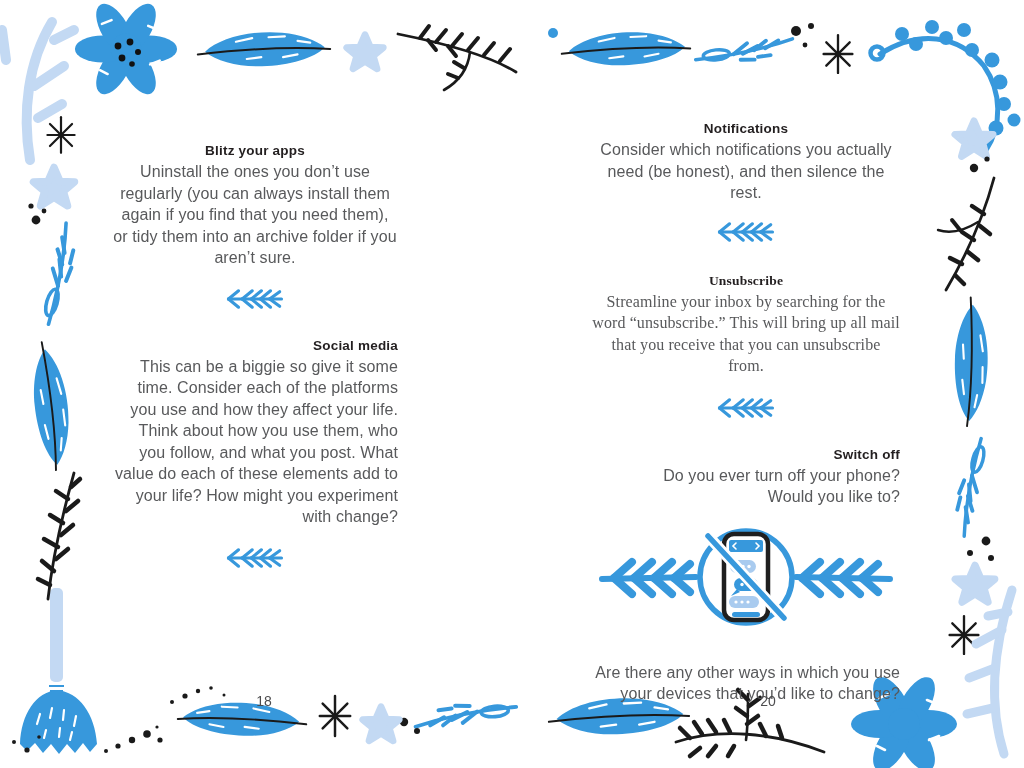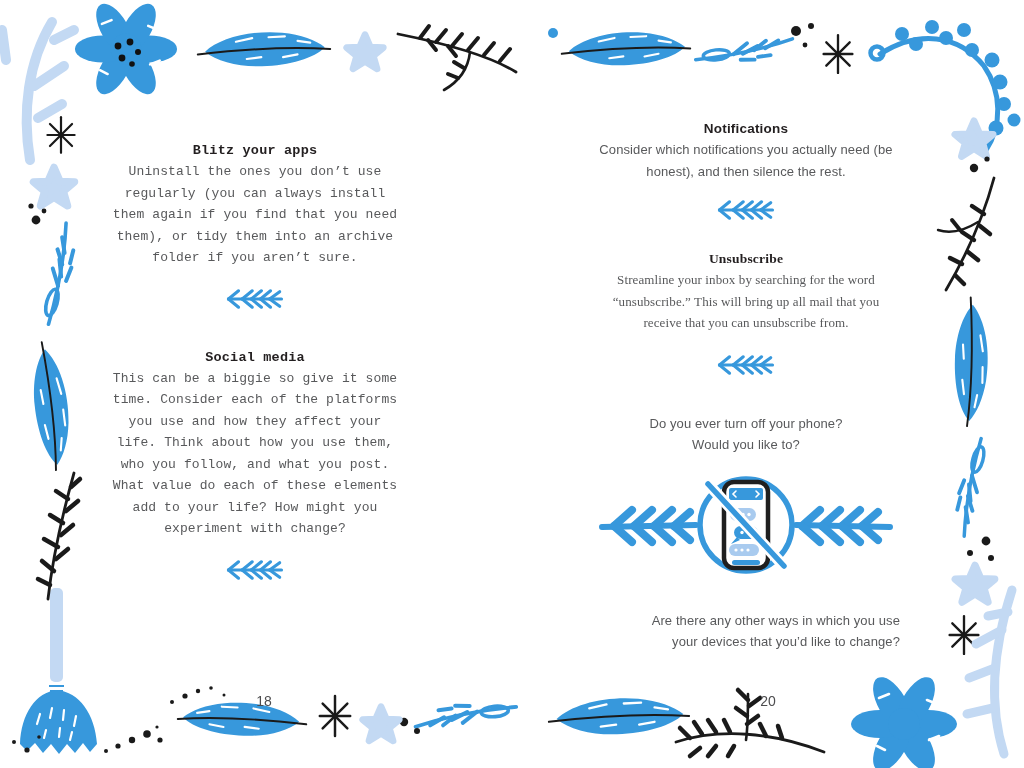--- a/index.html
+++ b/index.html
@@ -3,33 +3,33 @@
 <meta charset="utf-8">
 <style>
   html,body{margin:0;padding:0;background:#e8e8e8;}
   .spread{
     position:relative;width:1024px;height:768px;background:#ffffff;
     overflow:hidden;margin:0 auto;
     font-family:"Liberation Sans","DejaVu Sans",sans-serif;
   }
   .decor{position:absolute;left:0;top:0;pointer-events:none;}
   .col{position:absolute;text-align:center;}
-  .col-left{left:112px;top:140px;width:286px;font-family:Liberation Mono, monospace;}
+  .col-left{left:112px;top:140px;width:286px;}
   .col-right{left:592px;top:118px;width:308px;}
   h3{
     font-size:13.5px;font-weight:bold;color:#231f20;margin:0;
     letter-spacing:.2px;line-height:21px;
   }
   p{
-    font-size:13px;color:#58595b;margin:0;line-height:21.5px;
+    font-size:16px;color:#58595b;margin:0;line-height:21.5px;
     white-space:pre-line;letter-spacing:.1px;
   }
   .sec{margin:0;}
   .m21{margin-top:21px;}
-  .m22{margin-top:34px;}
+  .m22{margin-top:22px;text-align:right;}
   .m24{margin-top:24px;font-family:Liberation Serif, serif;}
   .divider{display:block;margin:16px auto 0;width:64px;height:28px;color:#3798DC;}
   .divider.r1{margin-top:14px;}
   .divider.r2{margin-top:17px;}
   .phone-illo{display:block;margin:8px auto 0;}
   .closing{margin-top:24px;text-align:right;}
   .pagenum{
     position:absolute;font-size:14px;color:#4c4c4e;width:40px;text-align:center;
   }
   .pn-left{left:244px;top:693px;}
@@ -372,20 +372,21 @@
         <use href="#divider-arrow"></use>
       </svg>
     <div class="sec m24">
       <h3>Unsubscribe</h3>
       <p>Streamline your inbox by searching for the word “unsubscribe.” This will bring up all mail that you receive that you can unsubscribe from.</p>
     </div>
     <svg class="divider r2" viewBox="0 0 70 30">
         <use href="#divider-arrow"></use>
       </svg>
     <div class="sec m22">
+      <h3>Switch off</h3>
       <p>Do you ever turn off your phone?
 Would you like to?</p>
     </div>
 
     <svg class="phone-illo" width="300" height="122" viewBox="0 0 300 122">
       <g stroke="#3798DC" stroke-linecap="round" fill="none">
         <path d="M6,63 L100,61" stroke-width="6"></path>
         <path d="M18,62 L36,46" stroke-width="8"></path>
           <path d="M18,62 L36,78" stroke-width="8"></path>
         <path d="M38,62 L56,46" stroke-width="8"></path>

